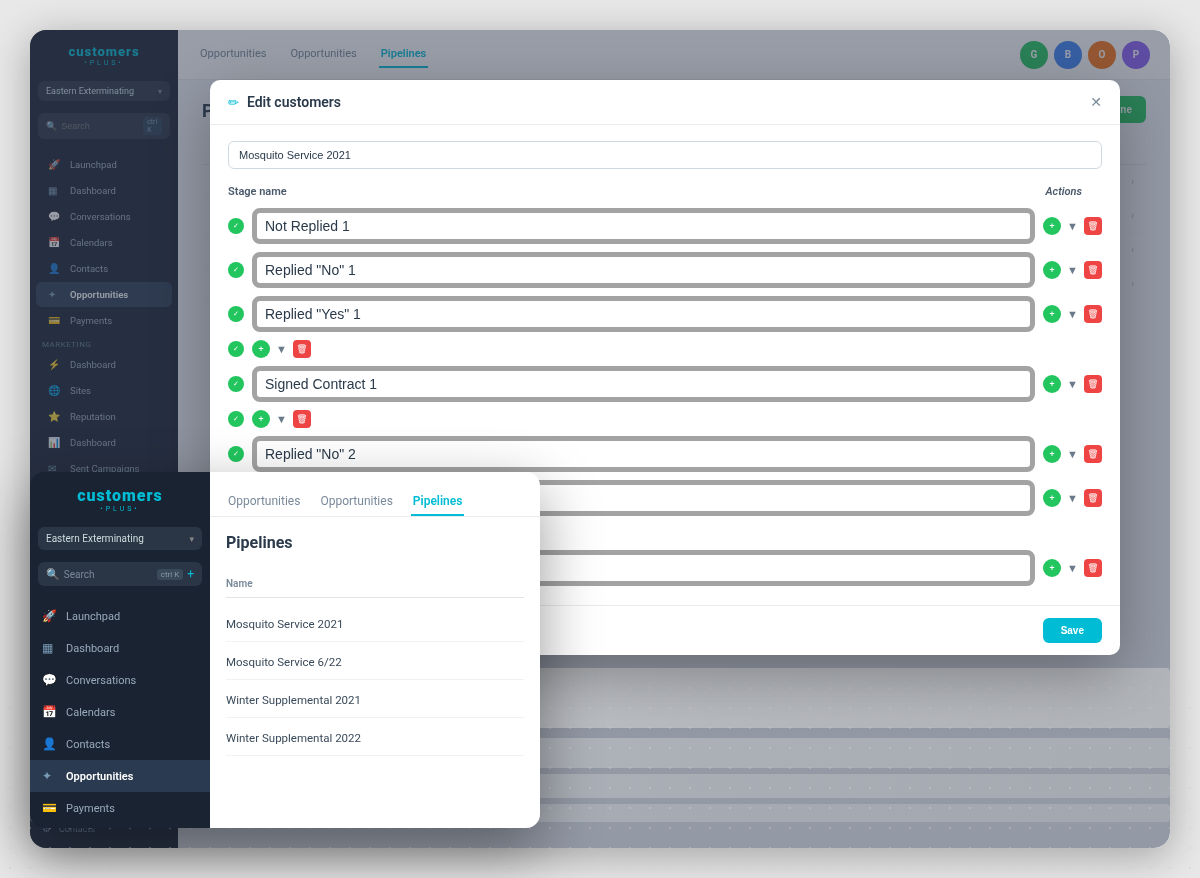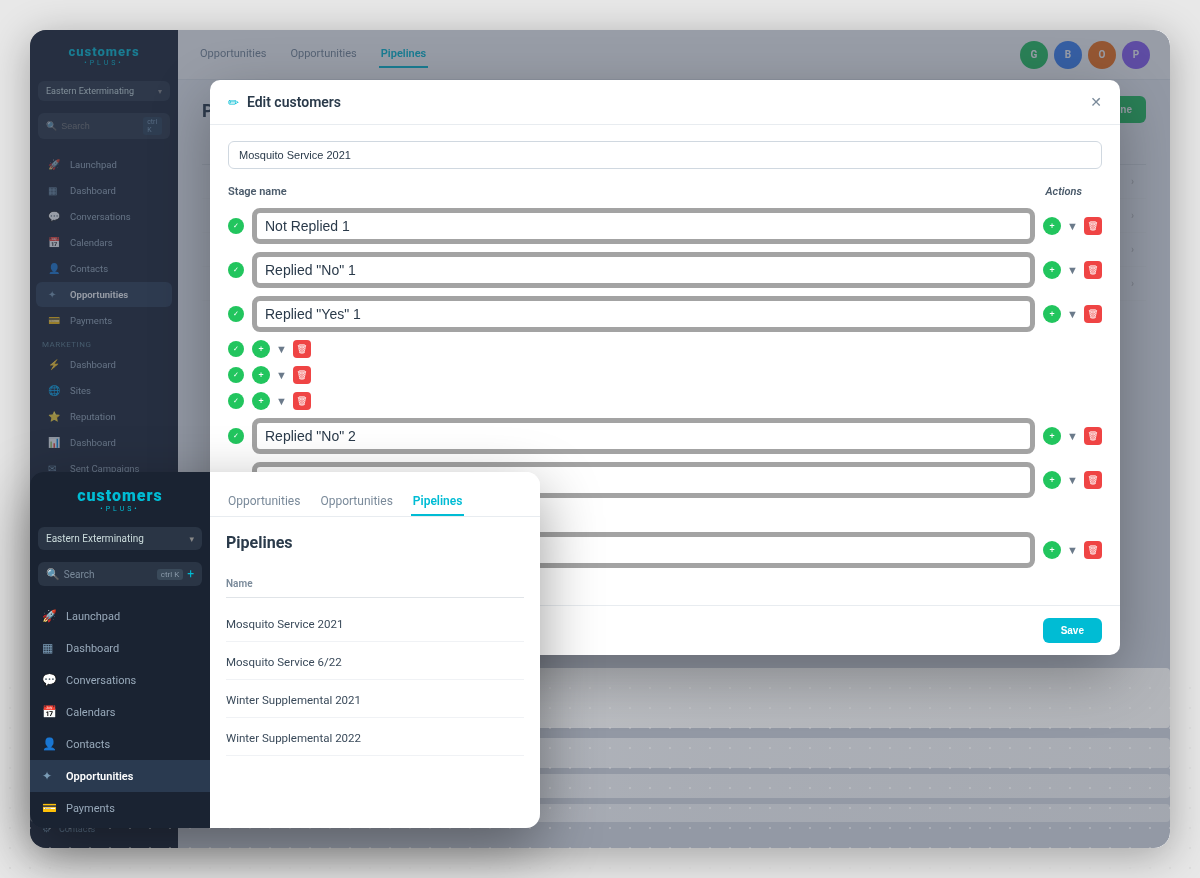--- a/index.html
+++ b/index.html
@@ -709,20 +709,21 @@
       <div class="stage-row">
         <div class="stage-check green">✓</div>
         <div class="stage-actions">
           <div class="action-btn-green">+</div>
           <span class="action-btn-filter">▼</span>
           <div class="action-btn-red">🗑</div>
         </div>
       </div>
       <div class="stage-row">
         <div class="stage-check green">✓</div>
+        <input class="stage-input" type="text" value="Signed Contract 1" style="">
         <div class="stage-actions">
           <div class="action-btn-green">+</div>
           <span class="action-btn-filter">▼</span>
           <div class="action-btn-red">🗑</div>
         </div>
       </div>
       <div class="stage-row">
         <div class="stage-check green">✓</div>
         <div class="stage-actions">
           <div class="action-btn-green">+</div>

